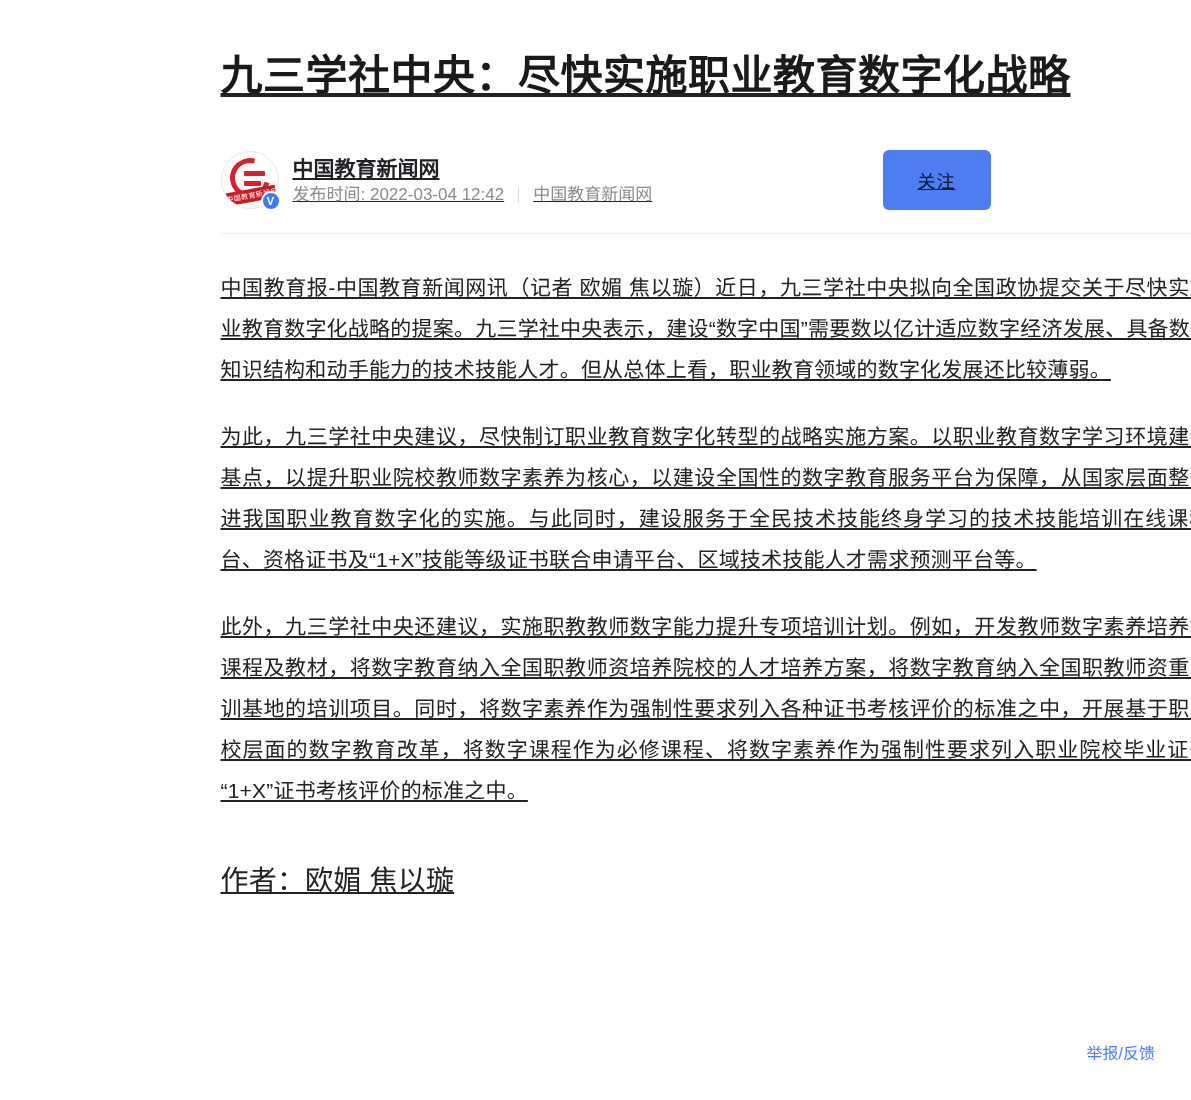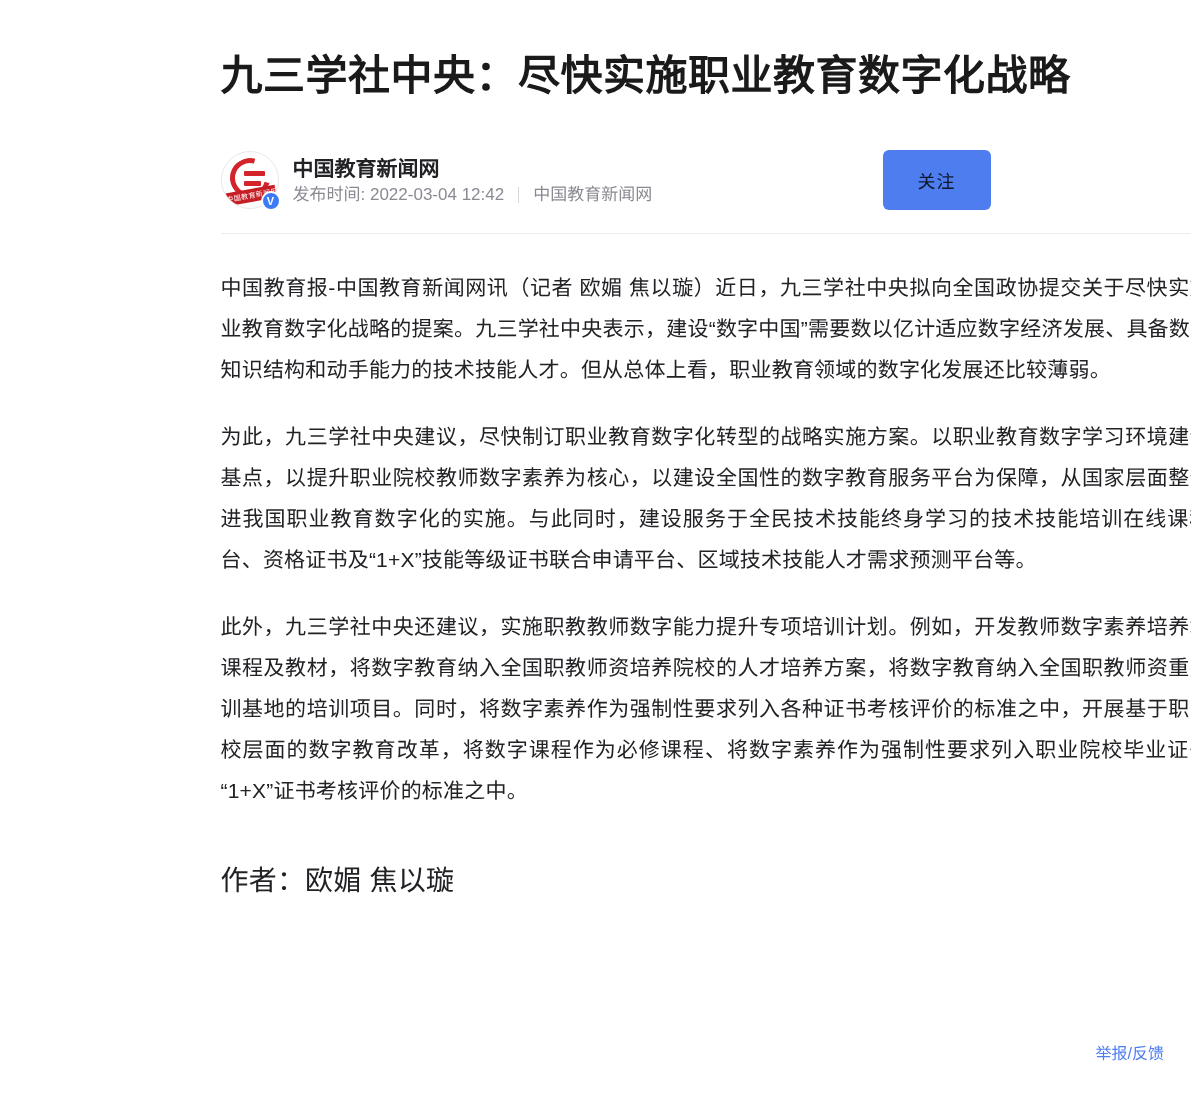--- a/index.html
+++ b/index.html
@@ -13,20 +13,21 @@
     font-family: "Liberation Sans", "DejaVu Sans", sans-serif;
     color: #222226;
     position: relative;
     overflow: hidden;
   }
   .page {
     width: 1191px;
     min-height: 1100px;
     box-sizing: border-box;
     position: relative;
+    text-decoration: underline;
   }
   .article {
     margin: 0 auto;
     padding: 0;
     width: 1050px;
     box-sizing: border-box;
     padding-left: 150px;
     padding-right: 40px;
   }
   .title {
@@ -181,21 +182,21 @@
   }
   .author-line {
     font-size: 28px;
     line-height: 1.9;
     color: #222226;
     margin-top: 42px;
     letter-spacing: 0.2px;
   }
   .feedback {
     position: absolute;
-    right: 27px;
+    right: 36px;
     bottom: 36px;
     font-size: 16px;
     color: #4e7df0;
     cursor: pointer;
   }
 </style>
 </head>
 <body>
 
 <div class="page">

